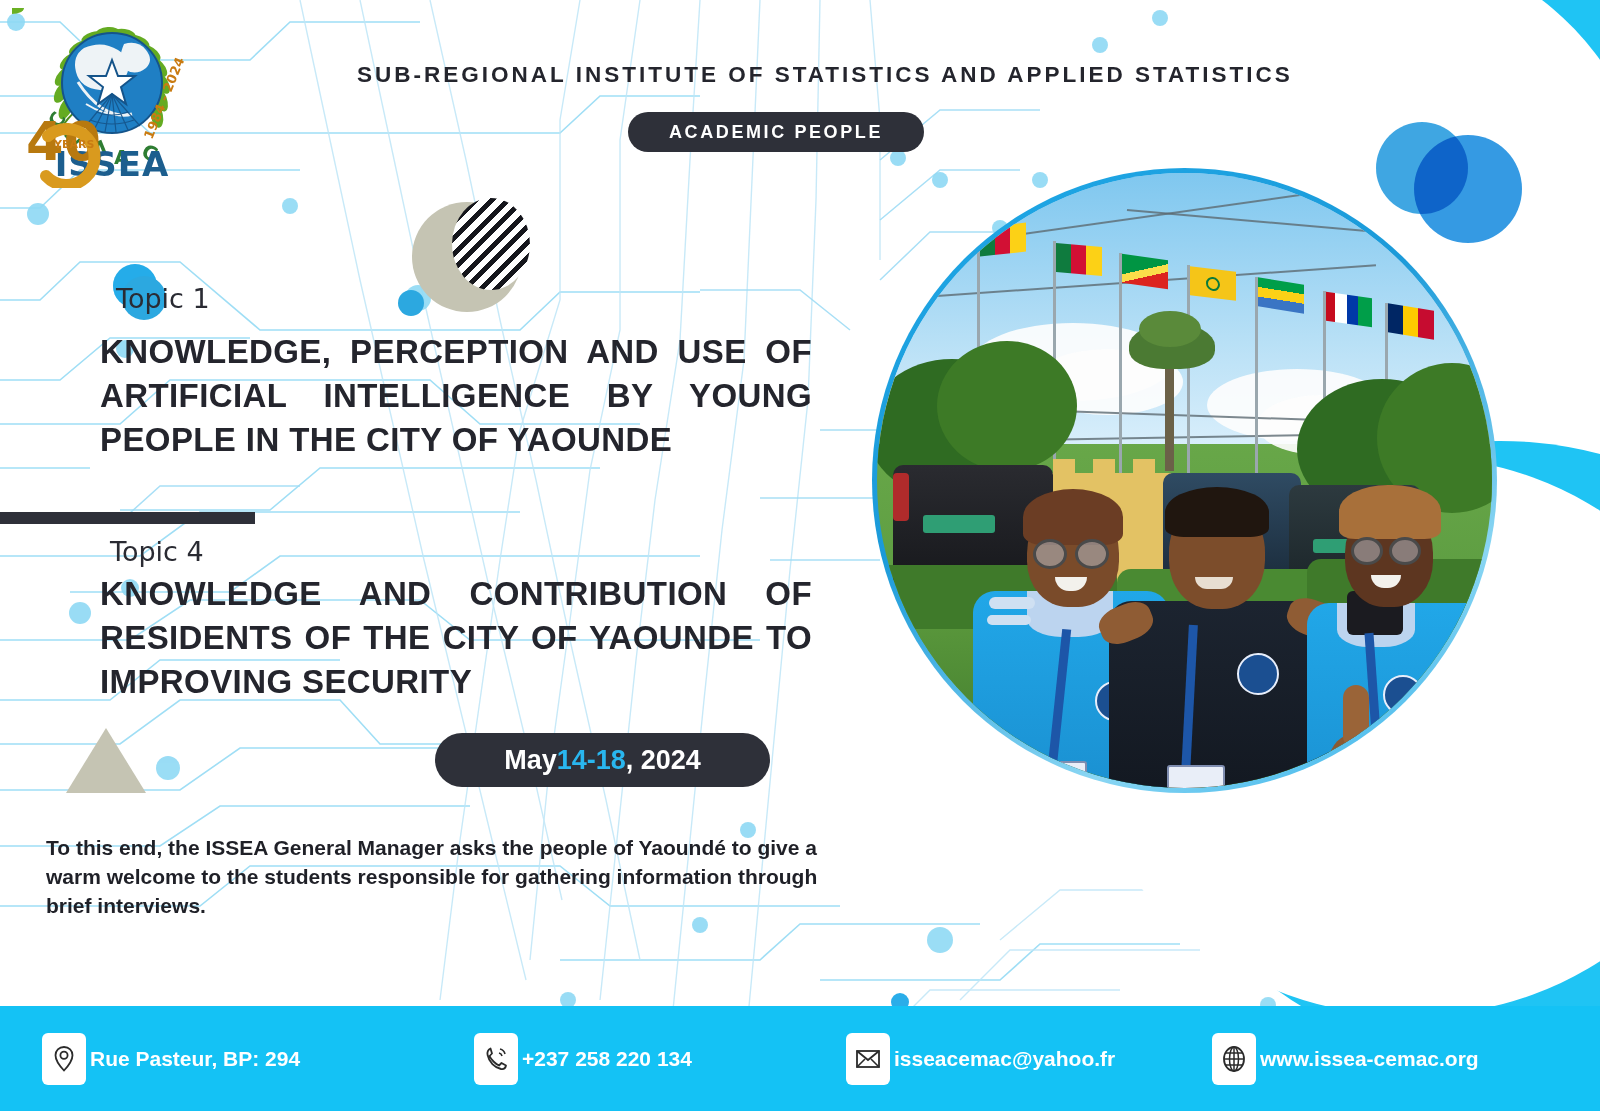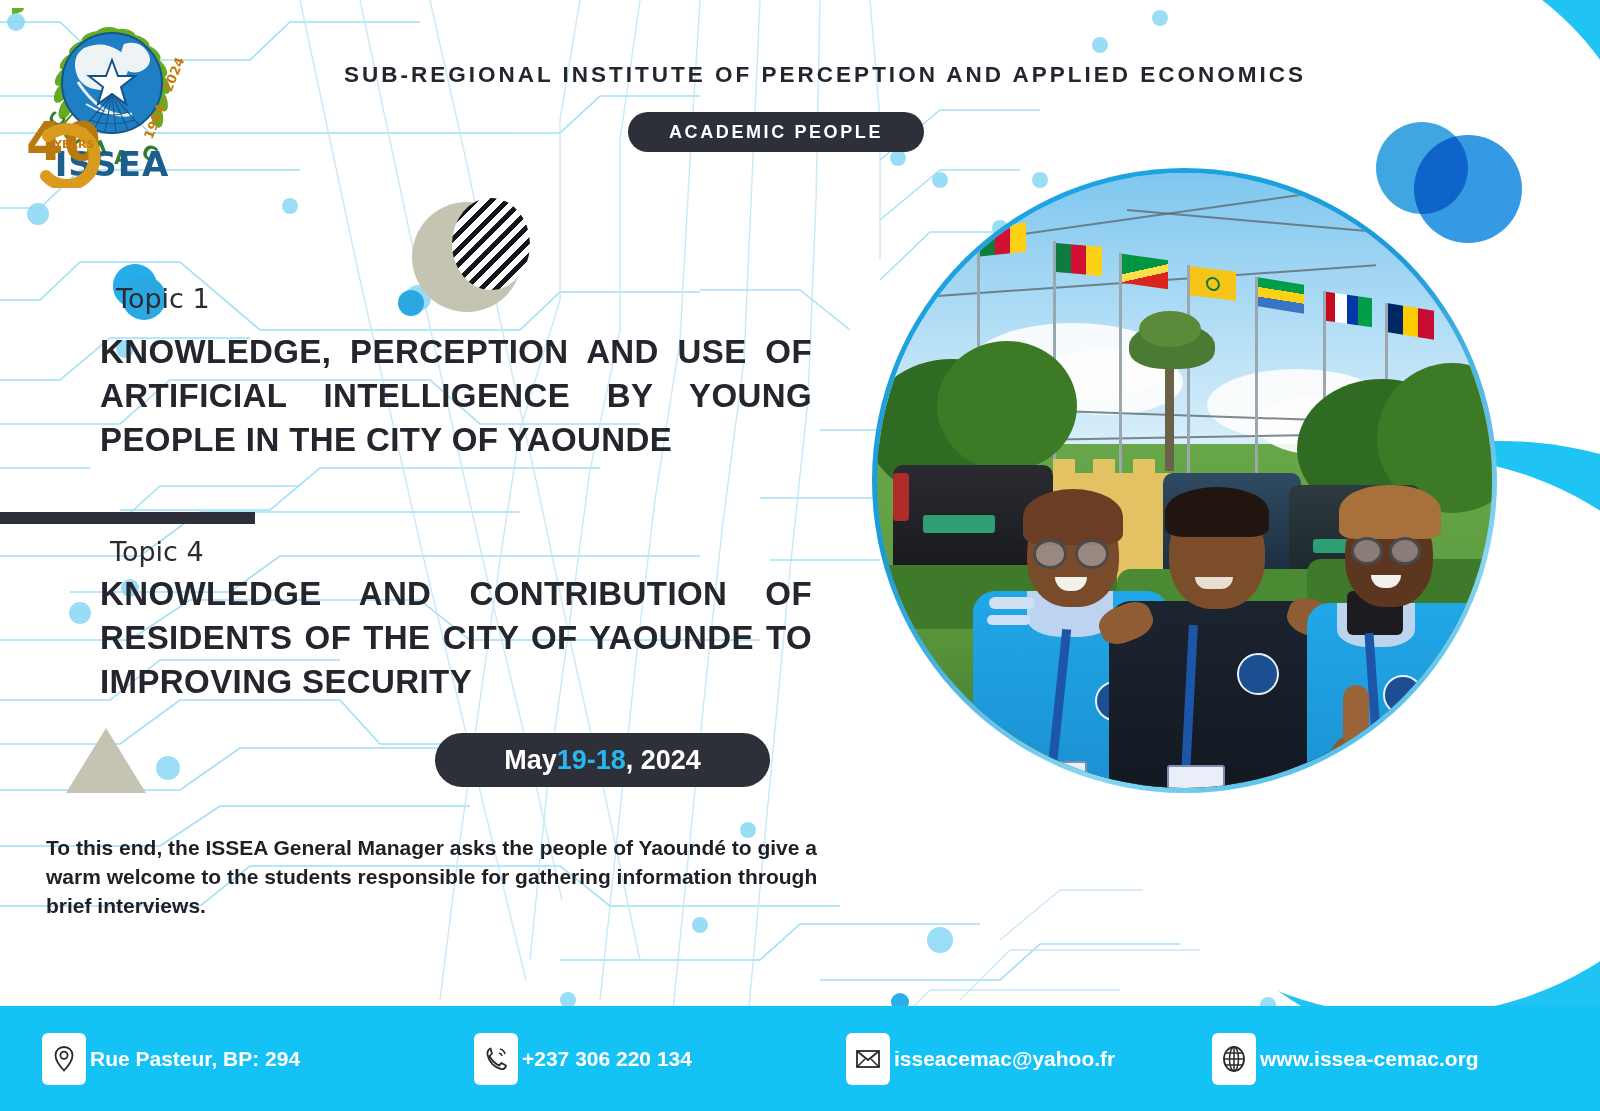--- a/index.html
+++ b/index.html
@@ -435,34 +435,34 @@
       </g>
 
       <text x="100" y="168" text-anchor="middle" fill="#1c5e8e" font-family="DejaVu Sans, sans-serif" font-weight="700" font-size="34" style="letter-spacing:1px">ISSEA</text>
 
       <text x="14" y="152" fill="#b8790f" font-family="DejaVu Sans, sans-serif" font-weight="700" font-size="54">40</text>
       <path d="M36 128 a28 28 0 1 1 -2 40" fill="none" stroke="#d99a1e" stroke-width="12" stroke-linecap="round"></path>
       <text x="42" y="140" fill="#c97b12" font-family="DejaVu Sans, sans-serif" font-weight="700" font-size="11">YEARS</text>
     </svg>
   </div>
 
-  <div class="institute-title">SUB-REGIONAL INSTITUTE OF PERCEPTION AND APPLIED ECONOMICS</div>
+  <div class="institute-title">SUB-REGIONAL INSTITUTE OF STATISTICS AND APPLIED STATISTICS</div>
   <div class="badge-study">ACADEMIC PEOPLE</div>
 
   <div class="topic-label t1-label">Topic 1</div>
   <div class="topic-title t1-title">KNOWLEDGE, PERCEPTION AND USE OF ARTIFICIAL INTELLIGENCE BY YOUNG PEOPLE IN THE CITY OF YAOUNDE</div>
 
   <div class="divider-bar"></div>
 
   <div class="topic-label t2-label">Topic 4</div>
   <div class="topic-title t2-title">KNOWLEDGE AND CONTRIBUTION OF RESIDENTS OF THE CITY OF YAOUNDE TO IMPROVING SECURITY</div>
 
   <div class="date-badge">
     <span>May </span>
-    <span class="hl">19</span>
+    <span class="hl">14</span>
     <span class="hl"> - </span>
     <span class="hl">18</span>
     <span>, 2024</span>
   </div>
 
   <div class="body-text">To this end, the ISSEA General Manager asks the people of Yaoundé to give a warm welcome to the students responsible for gathering information through brief interviews.</div>
 
   <div class="footer"></div>
 
   <div class="contact-item ci-1">
@@ -476,21 +476,21 @@
   </div>
 
   <div class="contact-item ci-2">
     <span class="ci-icon">
       <svg width="24" height="26" viewBox="0 0 24 26">
         <path d="M6.5 2.5 C4.5 3.5 3 6 3.6 9 C5 16 10.5 21.5 17 23 C20 23.6 21.6 21.5 22 19.5 L17.5 17 L15 19.5 C11.5 18 7 13.5 5.6 10 L8 7.5 Z" fill="none" stroke="#2b2b2b" stroke-width="1.8" stroke-linejoin="round"></path>
         <path d="M16 3 q4 1 5 5" fill="none" stroke="#2b2b2b" stroke-width="1.6"></path>
         <path d="M15 7 q2.5 .6 3 3" fill="none" stroke="#2b2b2b" stroke-width="1.6"></path>
       </svg>
     </span>
-    <span>+237 306 220 134</span>
+    <span>+237 258 220 134</span>
   </div>
 
   <div class="contact-item ci-3">
     <span class="ci-icon">
       <svg width="26" height="22" viewBox="0 0 26 22">
         <rect x="2" y="3" width="22" height="16" fill="none" stroke="#2b2b2b" stroke-width="1.8"></rect>
         <path d="M2 3 L13 12 L24 3" fill="none" stroke="#2b2b2b" stroke-width="1.8"></path>
         <path d="M2 19 L10 11 M24 19 L16 11" fill="none" stroke="#2b2b2b" stroke-width="1.6"></path>
       </svg>
     </span>

